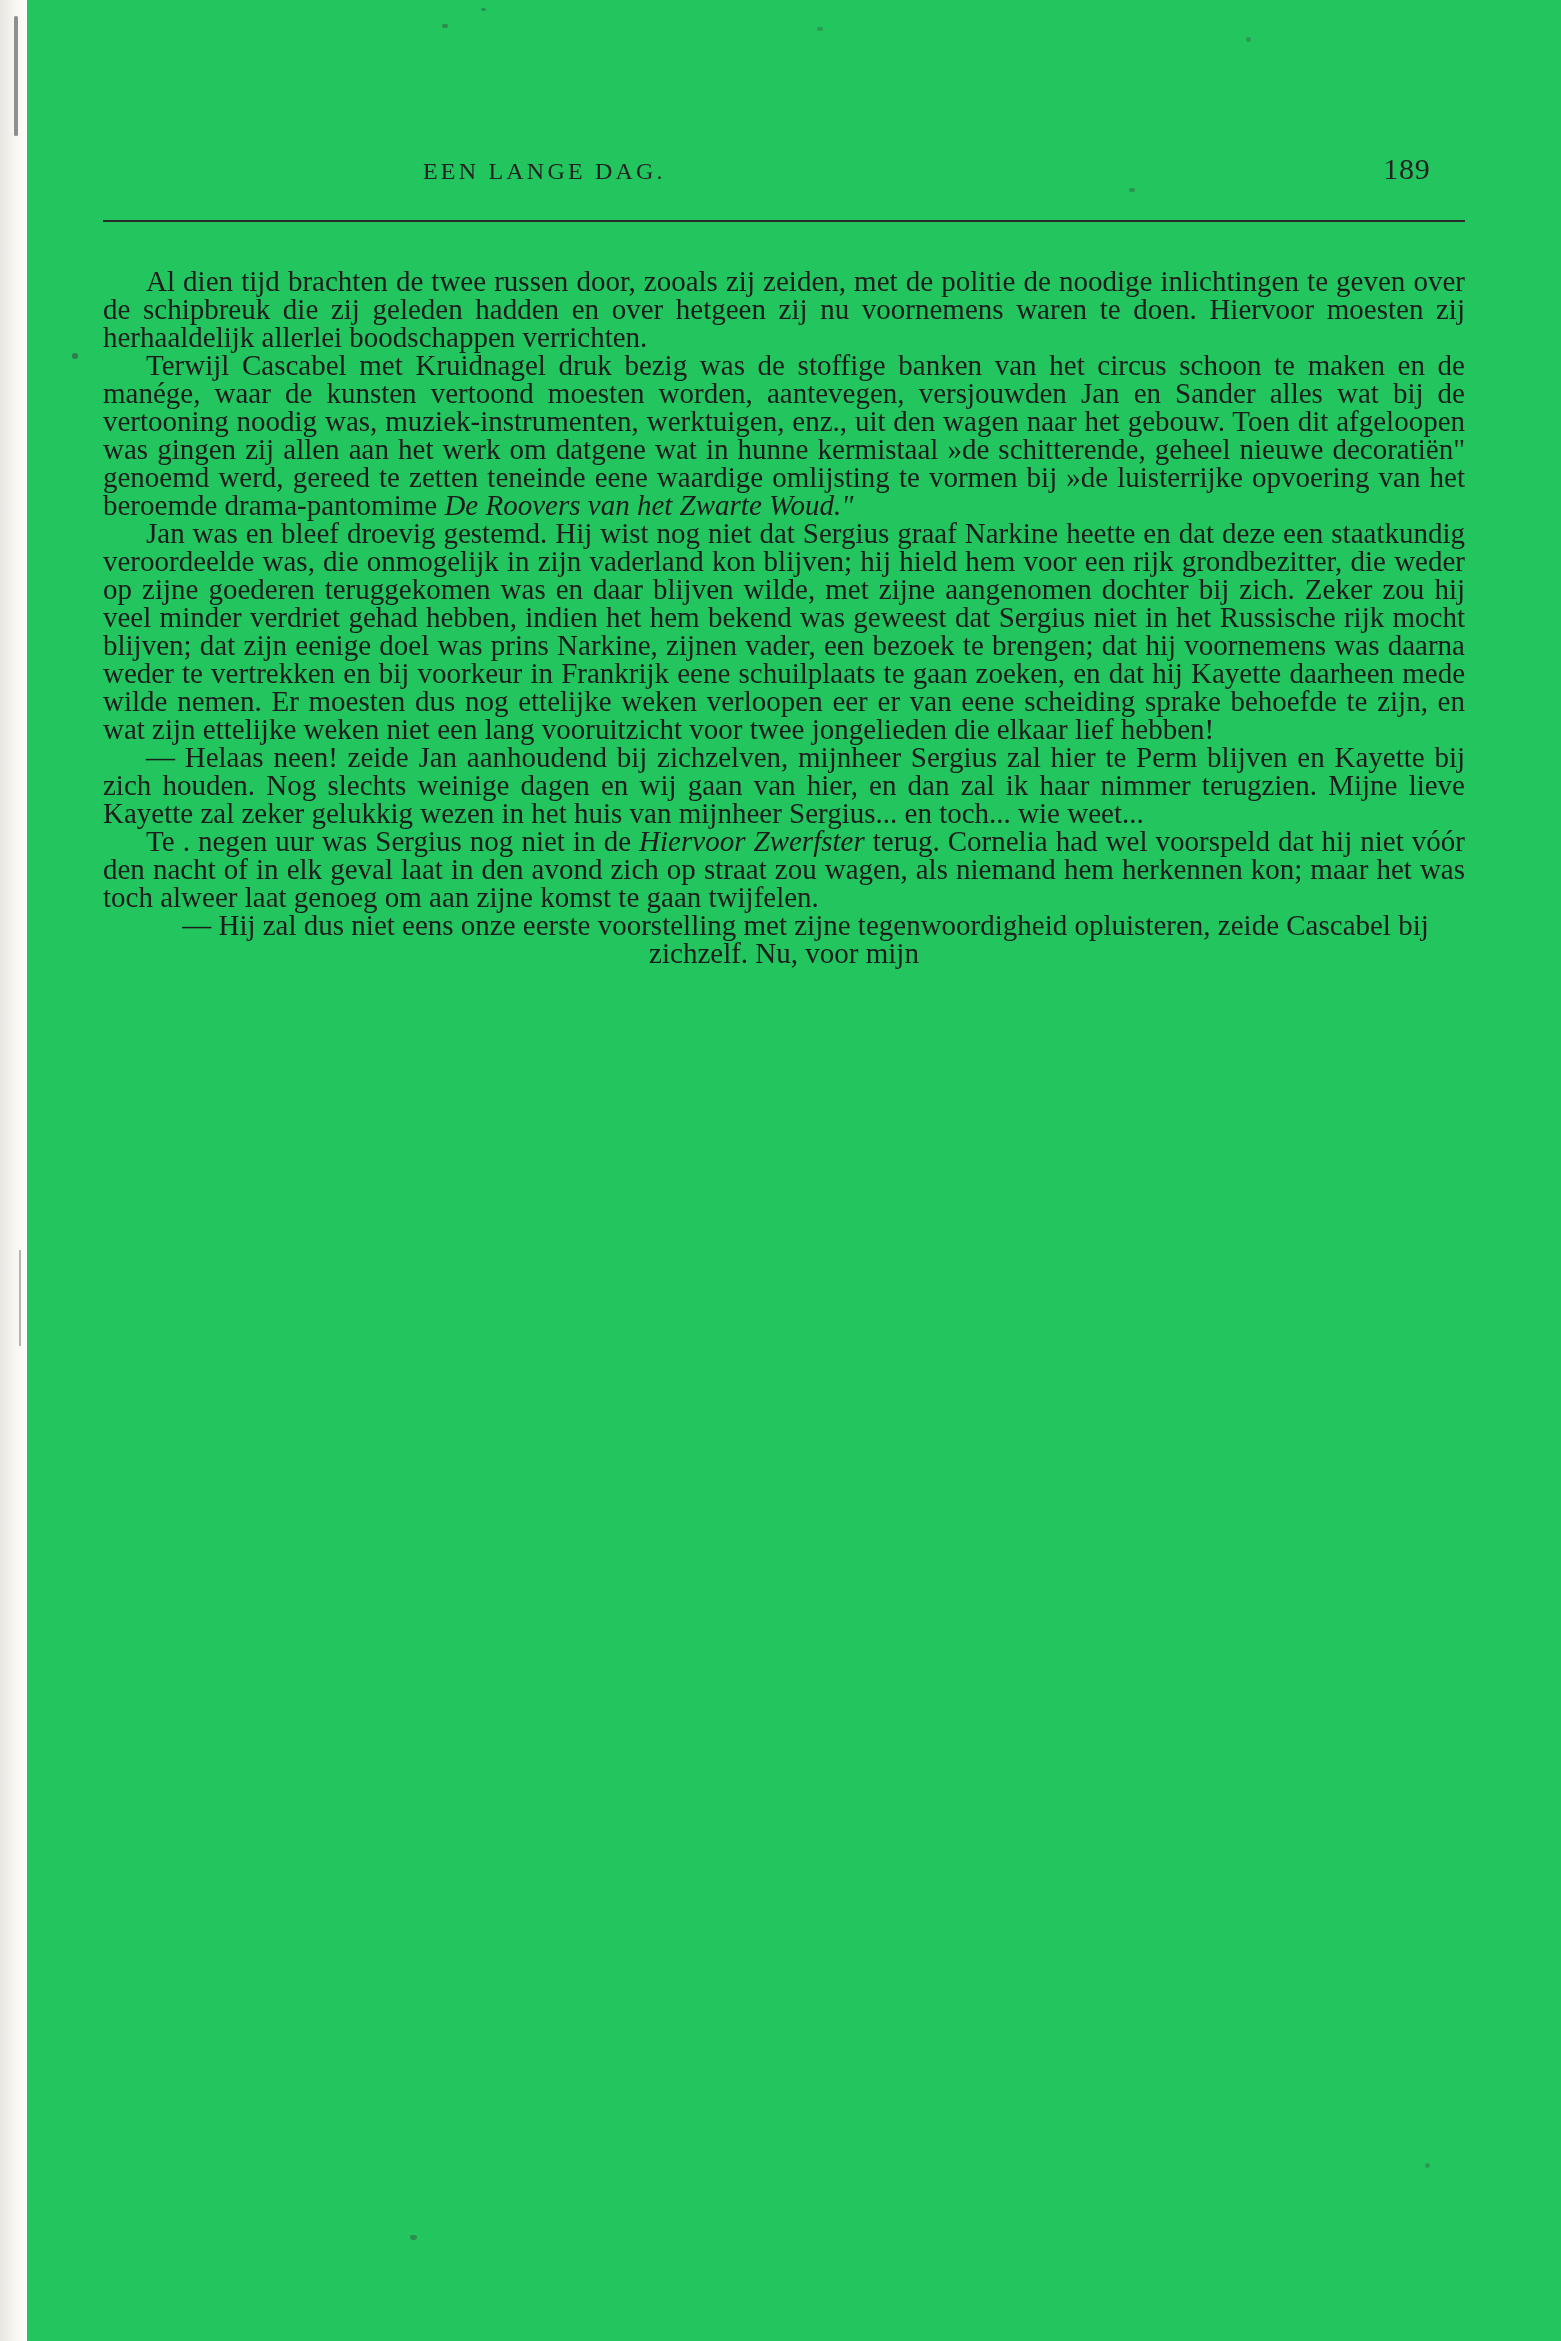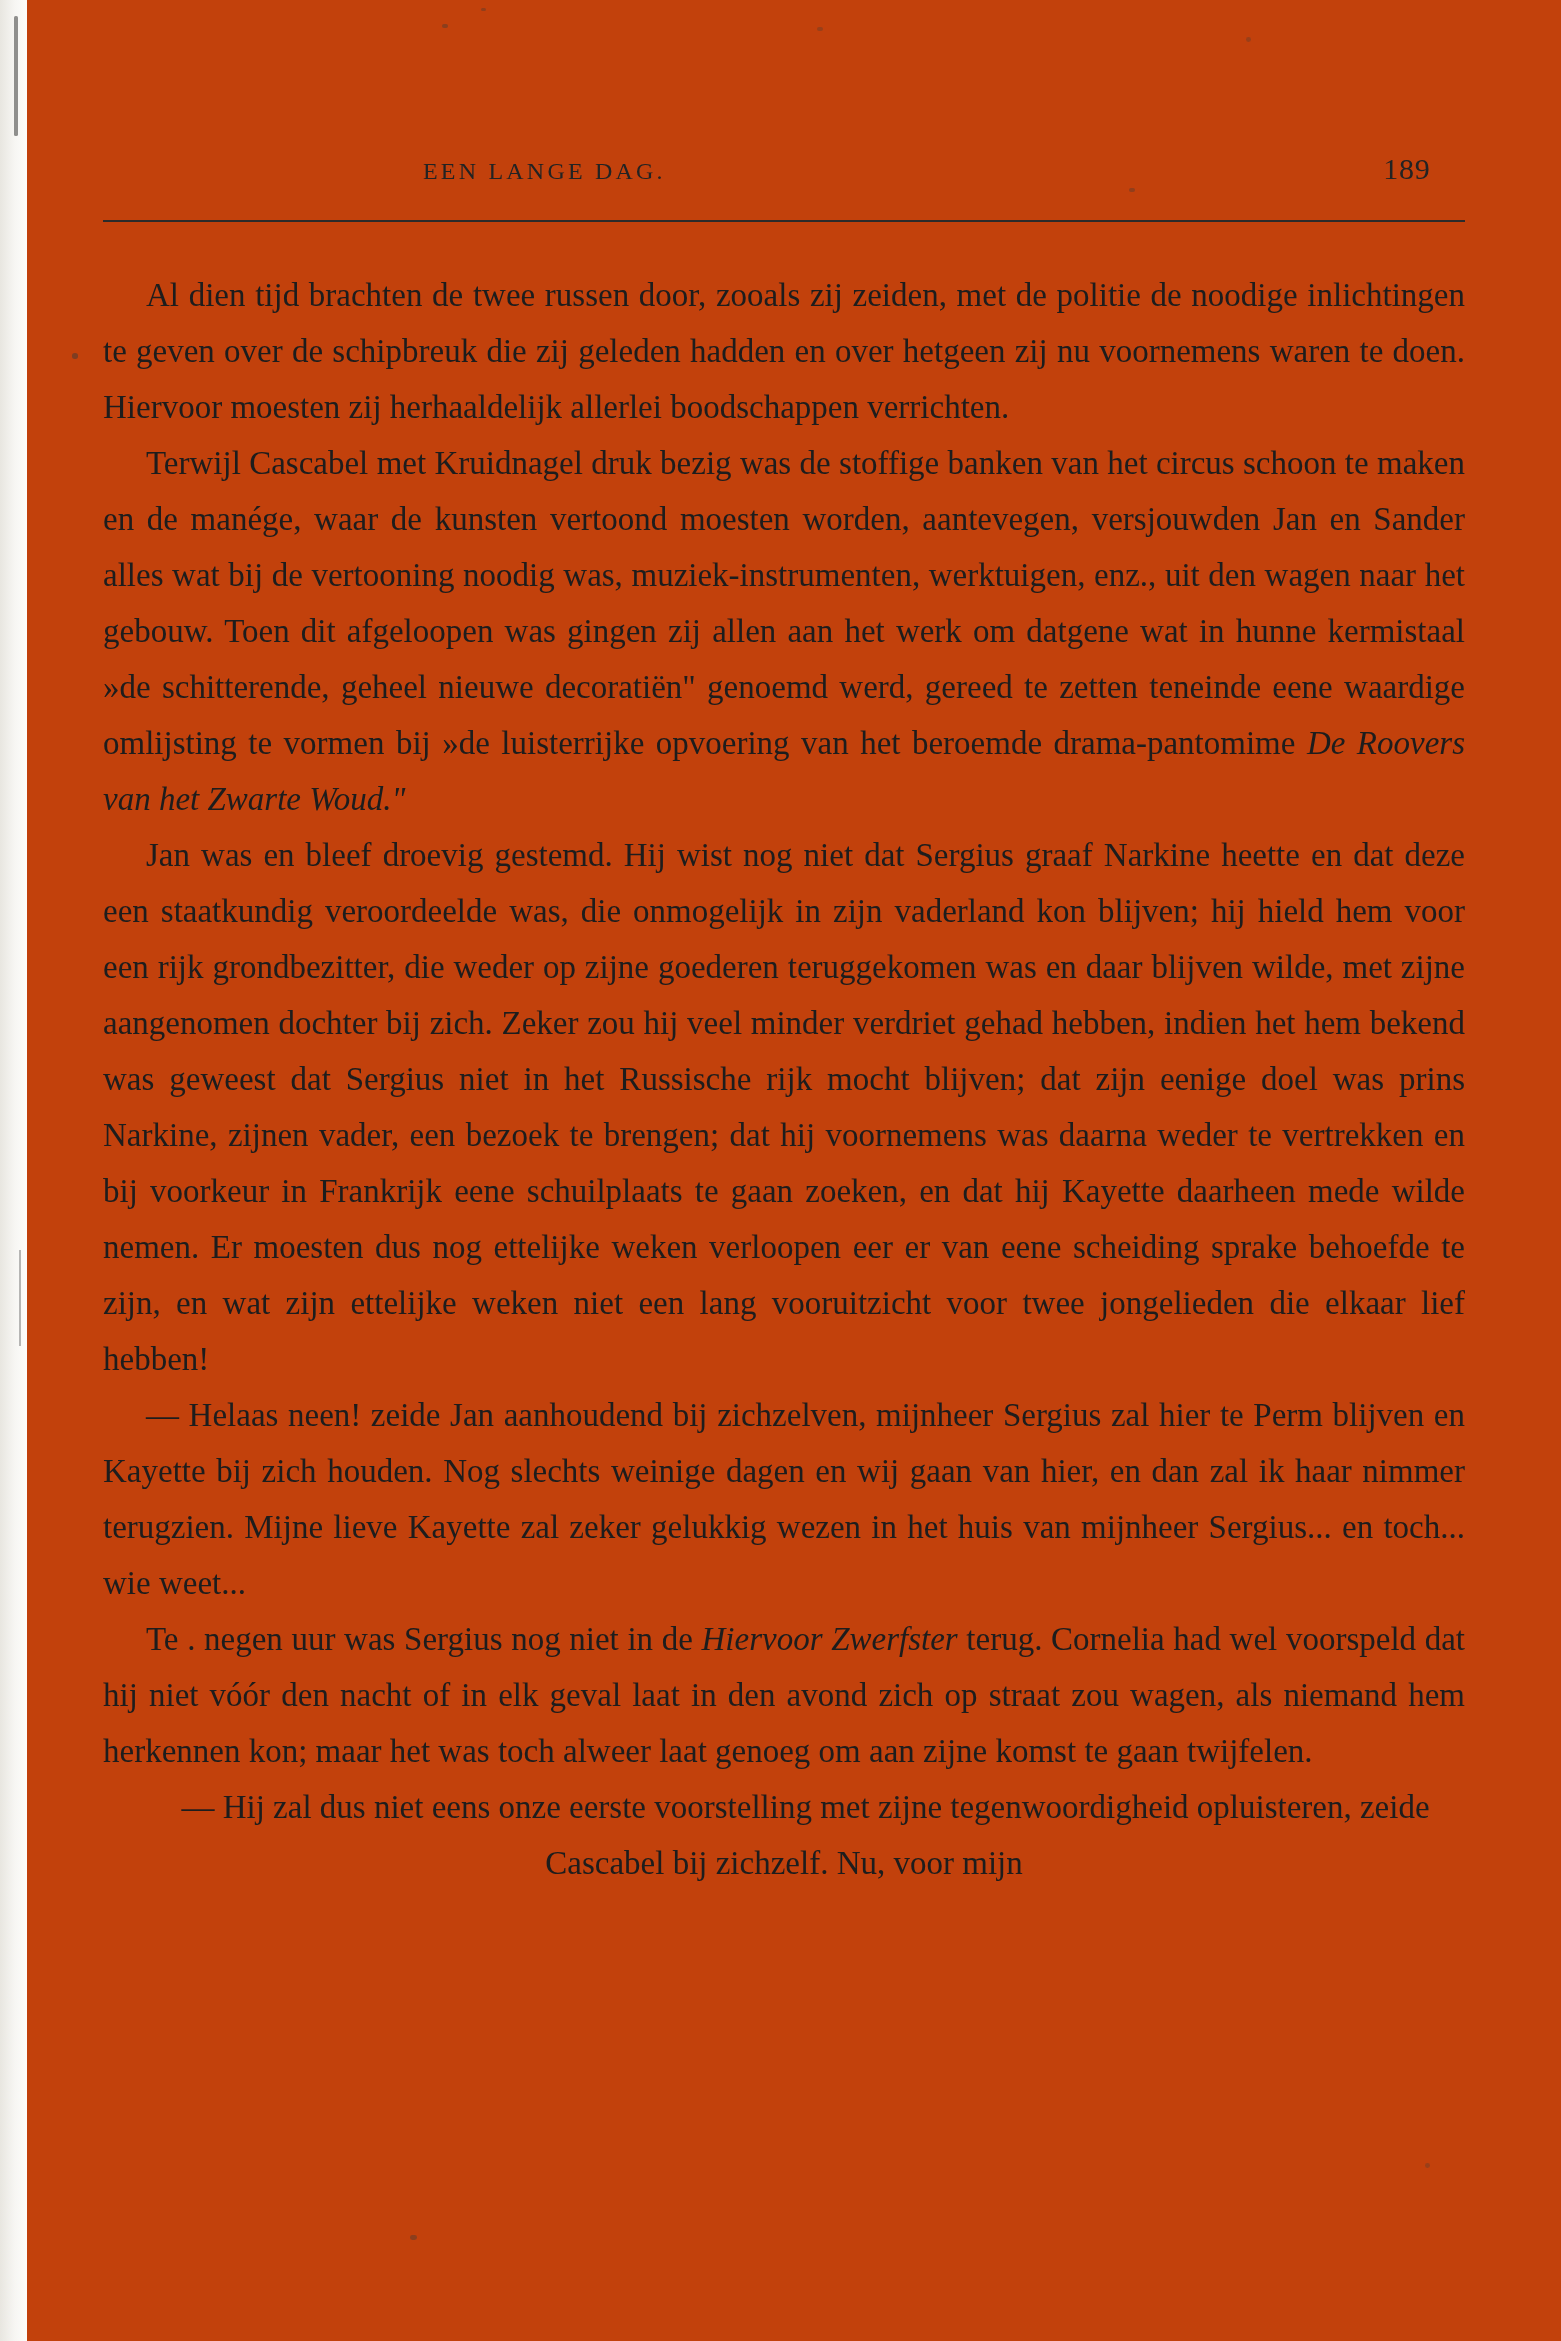--- a/index.html
+++ b/index.html
@@ -12,21 +12,21 @@
     height: 2342px;
     position: relative;
     font-family: "Liberation Serif", serif;
     color: #1a1a1a;
     overflow: hidden;
   }
 
   .page {
     position: absolute;
     inset: 0;
-    background: #c2410c;
+    background: #22c55e;
   }
 
   
   .scan-edge-left {
     position: absolute;
     left: 0;
     top: 0;
     width: 27px;
     height: 100%;
     background: linear-gradient(to right, #e8e6e0 0%, #f7f6f3 55%, #fdfdfb 100%);
@@ -77,22 +77,22 @@
   }
 
   .rule {
     height: 2.4px;
     background: #2b2b2b;
     width: 100%;
     margin-bottom: 45px;
   }
 
   .body-text {
-    font-size: 33px;
-    line-height: 56px;
+    font-size: 29px;
+    line-height: 28px;
     text-align: justify;
     text-justify: inter-word;
     color: #1d1d1d;
     hyphens: manual;
   }
   .body-text p {
     margin: 0;
     text-indent: 43px;
   }
   .body-text p.dash {

